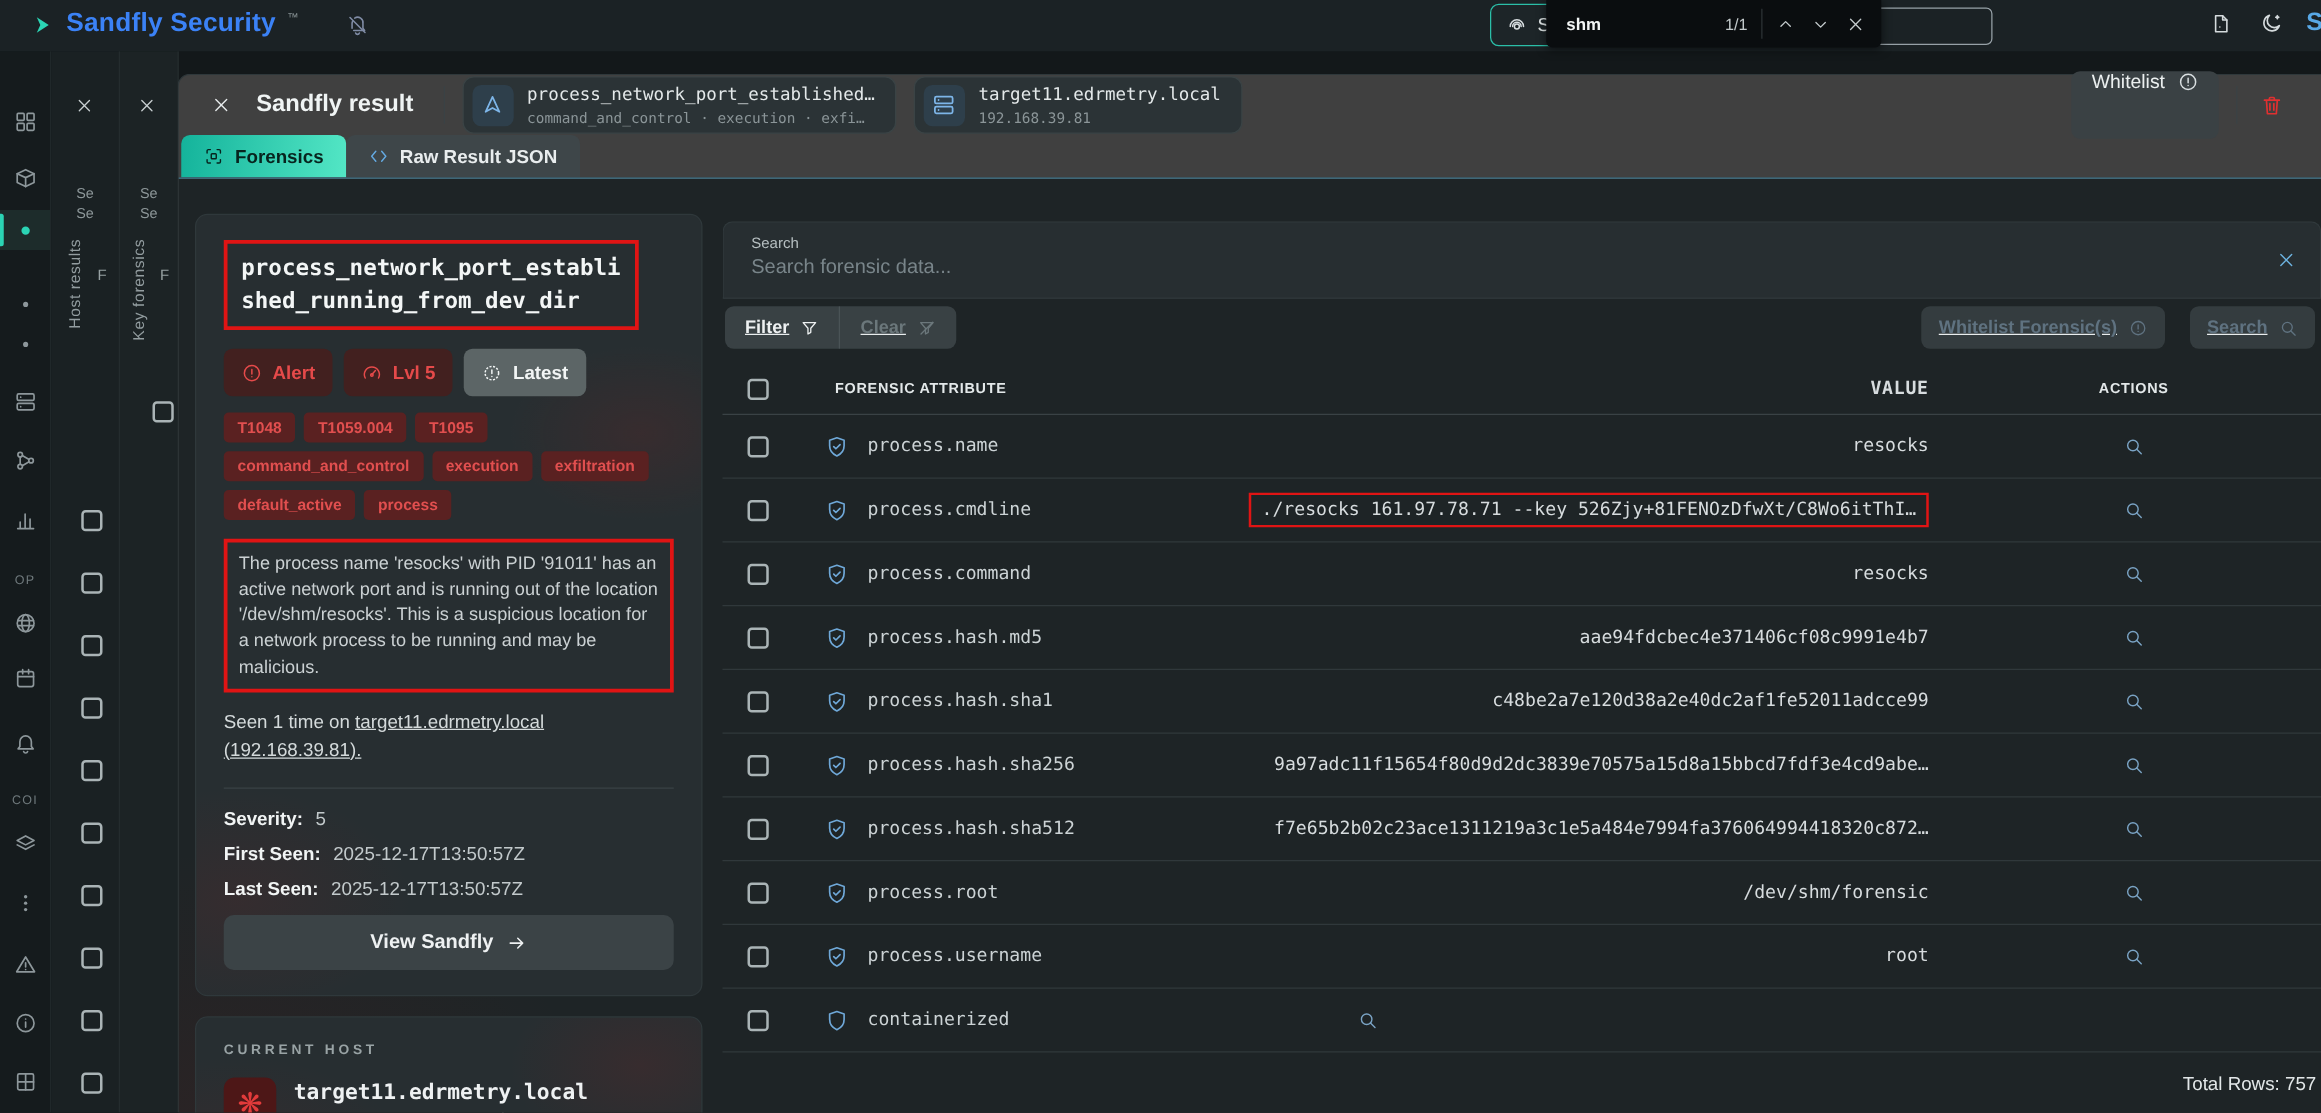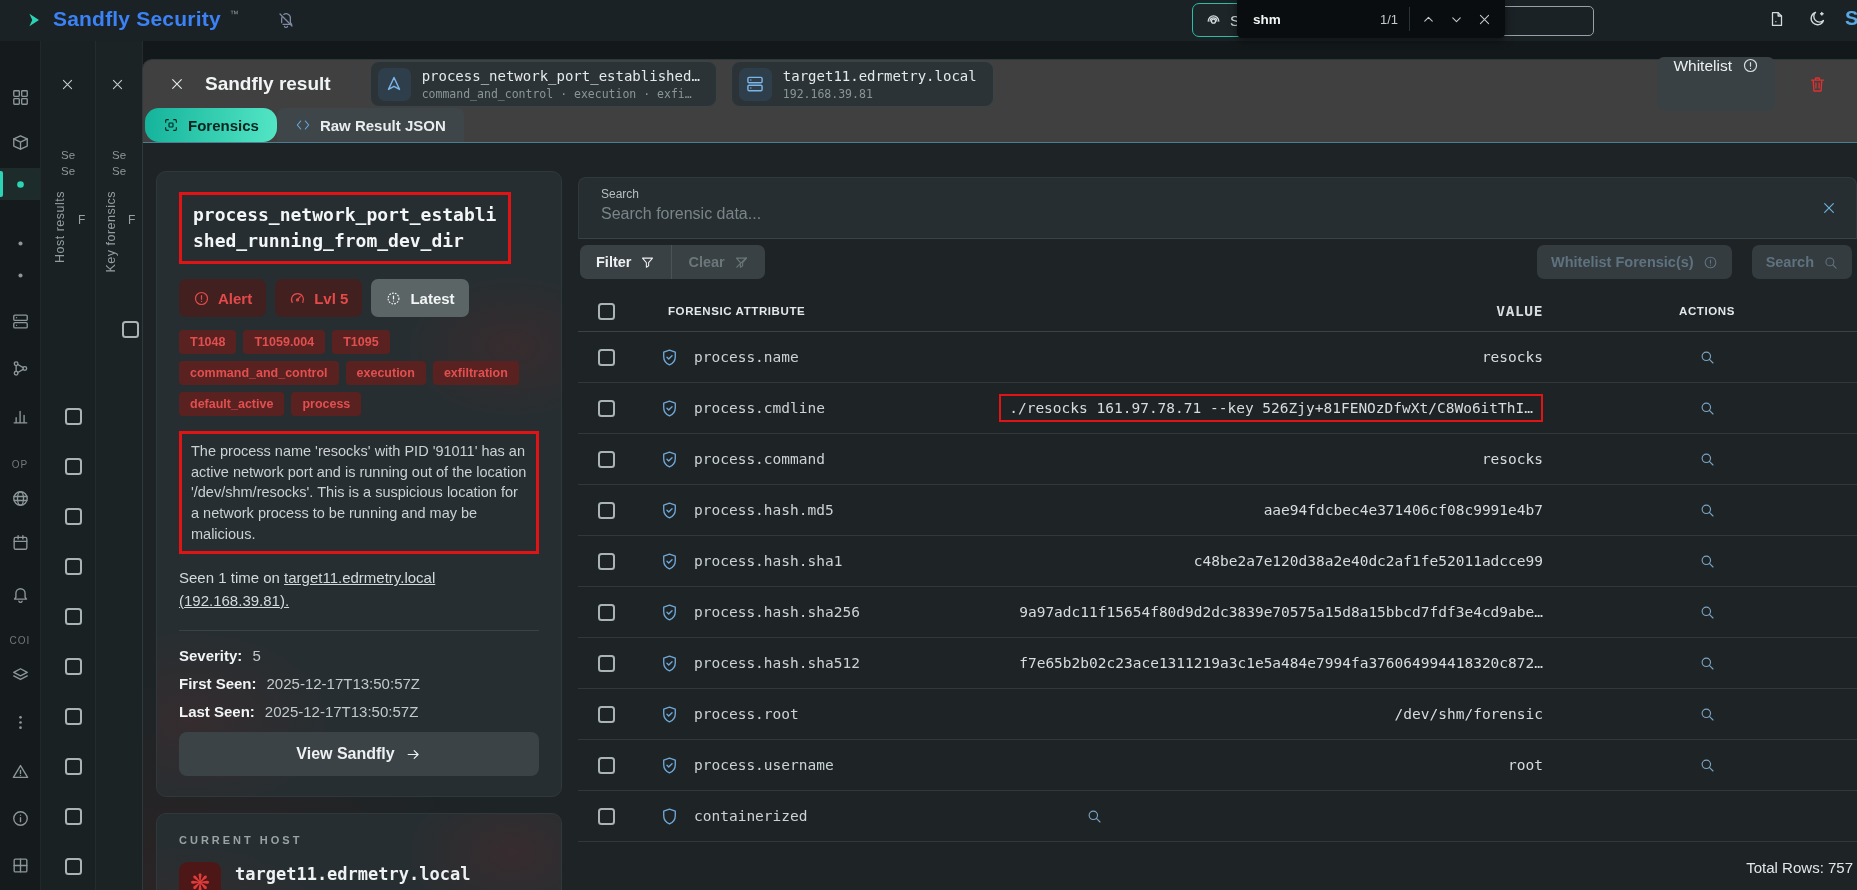--- a/index.html
+++ b/index.html
@@ -81,21 +81,21 @@
   .chip-sub{font-family:"DejaVu Sans Mono",monospace;font-size:11.5px;color:#8b9598;margin-top:3px;}
   .spacer{flex:1;}
   .whitelist-btn{height:54px;background:#3a4144;border:none;border-radius:7px;display:flex;align-items:flex-start;gap:10px;
        padding:0 16px;font-size:15.5px;font-weight:500;color:#ecf0f0;cursor:pointer;font-family:inherit;}
   .whitelist-btn .ico{color:#d8dee0;}
   .trash-btn{color:#e03030;cursor:pointer;margin:0 14px 0 4px;}
 
   .tabs{height:34px;display:flex;padding-left:2px;}
   .tab{height:34px;display:flex;align-items:center;gap:9px;padding:0 18px;border-radius:7px 7px 0 0;
        font-size:15px;font-weight:600;cursor:pointer;box-sizing:border-box;}
-  .tab.active{background:linear-gradient(95deg,#14b39b,#53e6c5);color:#07241e;border-radius:14px;}
+  .tab.active{background:linear-gradient(95deg,#14b39b,#53e6c5);color:#07241e;}
   .tab.raw{background:#3e4649;color:#e9edee;}
   .tab.raw .code-ico{color:#64aae2;}
 
   .modal-body{position:absolute;left:0;right:0;top:82px;bottom:0;background:#1e2426;border-top:1px solid #4b7e93;}
   .modal-body::before{content:"";position:absolute;inset:0;pointer-events:none;
        background:radial-gradient(420px 300px at 2% 100%, rgba(150,30,25,.10), transparent 70%);}
 
   
   .detail-col{position:absolute;left:13px;top:28px;width:406px;bottom:-60px;}
   .card{position:relative;background:#272e31;border:1px solid #2f383b;border-radius:10px;padding:20px 22px;
@@ -133,21 +133,21 @@
 
   
   .table-col{position:absolute;left:435px;right:0;top:34px;bottom:0;}
   .search-card{position:relative;height:62px;background:#272e31;border:1px solid #30393c;border-bottom:1px solid #3a4245;
        border-radius:8px 8px 0 0;padding:9px 22px;box-sizing:border-box;}
   .sc-label{font-size:12px;color:#b6bfc1;}
   .sc-input{display:block;background:transparent;border:none;outline:none;font-size:16px;color:#dfe5e6;
        margin-top:4px;width:80%;font-family:inherit;padding:0;}
   .sc-input::placeholder{color:#79858a;}
   .sc-close{position:absolute;right:19px;top:22px;color:#6db3e0;cursor:pointer;}
-  .filter-row{margin-top:6px;display:flex;align-items:flex-end;height:34px;}
+  .filter-row{margin-top:6px;display:flex;align-items:flex-end;height:34px;text-decoration:underline;}
   .filter-group{display:inline-flex;background:#394144;border-radius:7px;overflow:hidden;height:34px;margin-left:2px;}
   .fg-btn{display:flex;align-items:center;gap:9px;padding:0 16px;font-size:14.5px;font-weight:600;color:#eef1f2;cursor:pointer;}
   .fg-btn.clear{color:#6b777b;border-left:1px solid #4a5356;}
   .right-btns{margin-left:auto;display:flex;gap:20px;margin-right:5px;}
   .dis-btn{height:34px;background:#343c3f;border-radius:7px;display:flex;align-items:center;gap:9px;padding:0 14px;
        font-size:14.5px;font-weight:600;color:#5f7280;cursor:default;}
   .thead{display:flex;align-items:center;height:40px;margin-top:12px;border-bottom:1px solid #3a4245;
        font-size:11.5px;font-weight:700;letter-spacing:.6px;color:#e3e8e9;}
   .c1{flex:0 0 70px;padding-left:20px;box-sizing:border-box;display:flex;align-items:center;}
   .hc23{flex:0 0 296px;padding-left:20px;box-sizing:border-box;}

